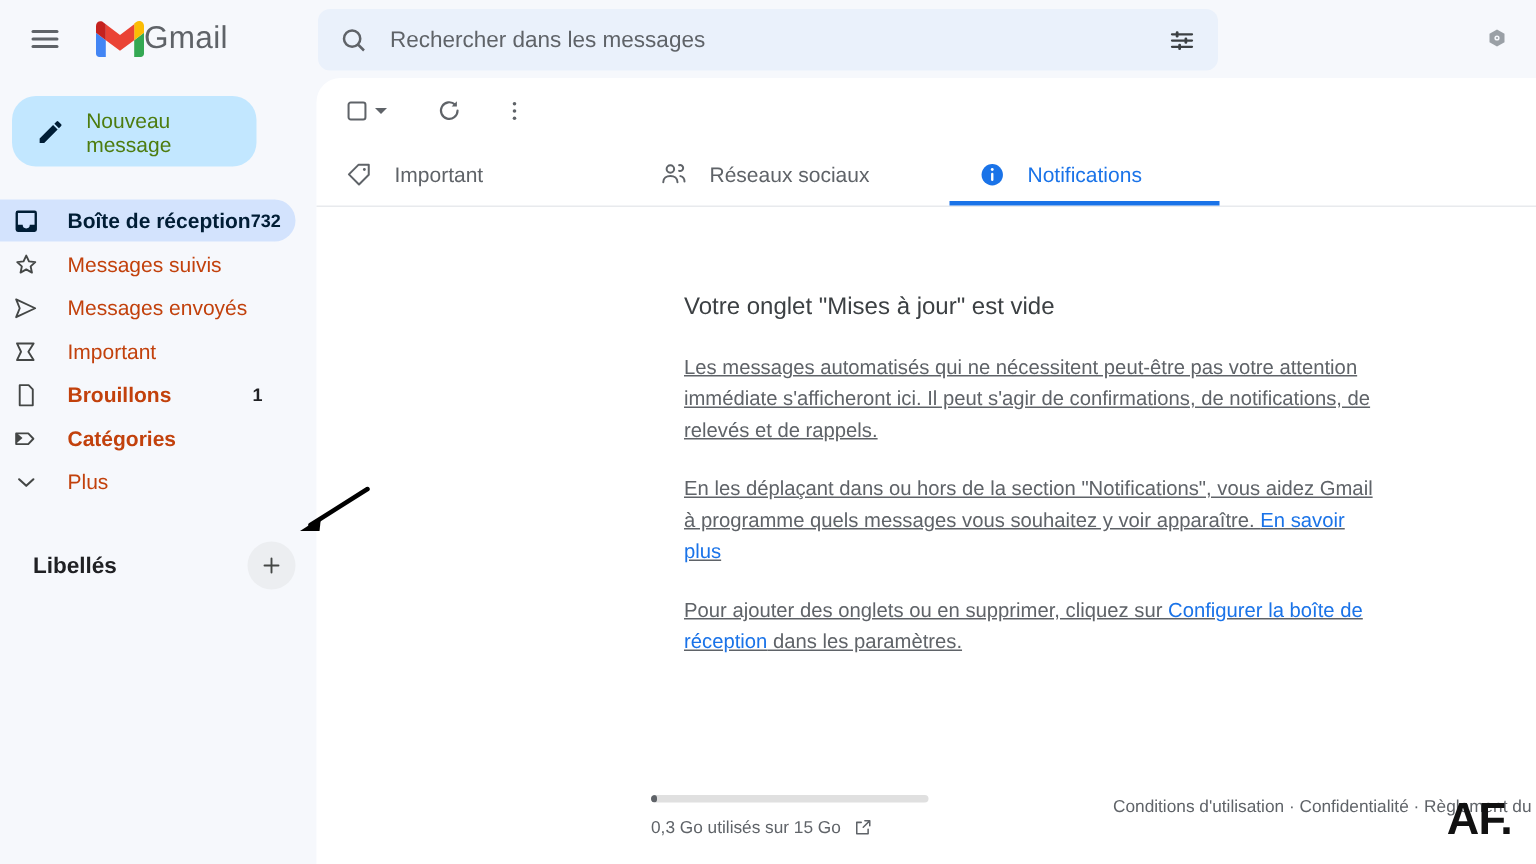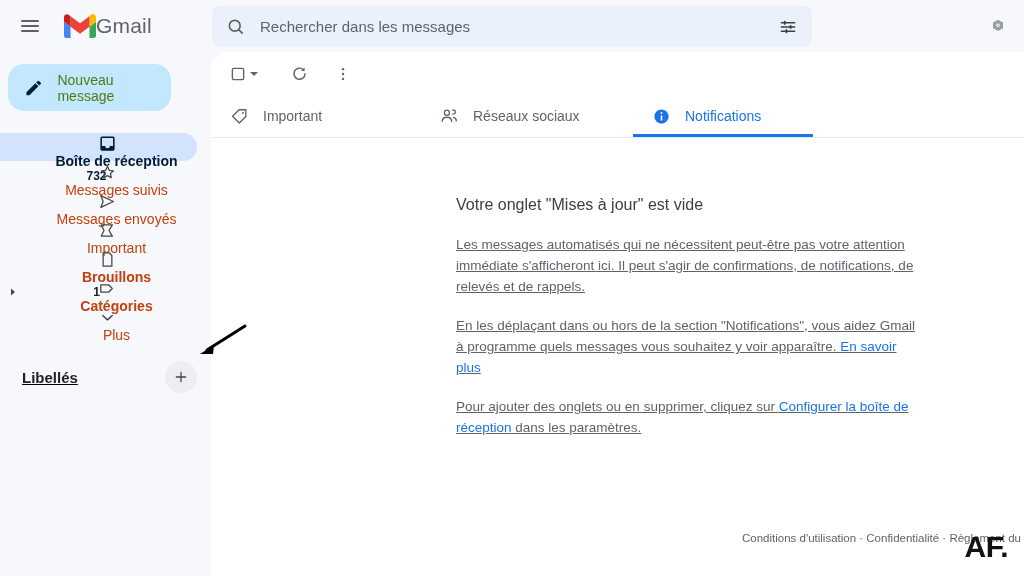--- a/index.html
+++ b/index.html
@@ -92,24 +92,23 @@
   .compose-label { font-size: 14px; color: #4d7c0f; }
 
   .nav { margin-top: 22px; }
   .nav-item {
     position: relative;
     display: flex; align-items: center;
     height: 28px;
     margin: 1px 0;
     width: 197px;
     border-radius: 0 16px 16px 0;
-    padding-left: 18px;
+    padding-left: 7px;
     cursor: pointer;
     color: #202124;
-    flex-direction: column;
   }
   .nav-item.active { background: #d3e3fd; }
   .nav-item.active .nav-label,
   .nav-item.active .nav-count { font-weight: bold; color:#001d35; }
   .nav-item.bold .nav-label,
   .nav-item.bold .nav-count { font-weight: bold; }
   .nav-ico {
     width: 20px; height: 20px; flex: 0 0 20px;
     display: flex; align-items: center; justify-content: center;
   }
@@ -126,21 +125,20 @@
     position: absolute; left: 8px; top: 50%;
     transform: translateY(-50%);
     width: 10px; height: 10px;
   }
 
   .labels-head {
     display: flex; align-items: center; justify-content: space-between;
     margin-top: 22px;
     padding-left: 22px; padding-right: 14px;
     height: 40px;
-    text-decoration: underline;
   }
   .labels-title { font-size: 15px; color: #202124; font-weight: bold; }
   .labels-add {
     width: 32px; height: 32px; border-radius: 50%;
     background: #eceef1;
     display: flex; align-items: center; justify-content: center;
     cursor: pointer;
   }
 
   
@@ -449,20 +447,31 @@
     </div>
 
     <div class="empty">
       <h2>Votre onglet "Mises à jour" est vide</h2>
       <p>Les messages automatisés qui ne nécessitent peut-être pas votre attention immédiate s'afficheront ici. Il peut s'agir de confirmations, de notifications, de relevés et de rappels.</p>
       <p><span>En les déplaçant dans ou hors de la section "Notifications", vous aidez Gmail à programme quels messages vous souhaitez y voir apparaître. </span><a href="#">En savoir plus</a></p>
       <p><span>Pour ajouter des onglets ou en supprimer, cliquez sur </span><a href="#">Configurer la boîte de réception</a><span> dans les paramètres.</span></p>
     </div>
 
     <div class="footer">
+      <div class="storage">
+        <div class="storage-bar">
+          <div class="storage-fill" id="storage-fill" style="width: 2%;"></div>
+        </div>
+        <div class="storage-text">
+          <span>0,3 Go utilisés sur 15 Go</span>
+          <svg width="13" height="13" viewBox="0 0 24 24">
+            <path fill="none" stroke="#5f6368" stroke-width="1.9" stroke-linecap="round" stroke-linejoin="round" d="M14 4h6v6M20 4l-8 8M18 14.5V20H4V6h5.5"></path>
+          </svg>
+        </div>
+      </div>
       <div class="footer-links">
         <span>Conditions d'utilisation · Confidentialité · Règlement du programme</span>
       </div>
 
     </div>
   </div>
 
   <svg class="annotation" width="62" height="40" viewBox="0 0 62 40">
     <g>
       <path d="M55 4 L17 28" stroke="#000" stroke-width="3" fill="none" stroke-linecap="round"></path>

